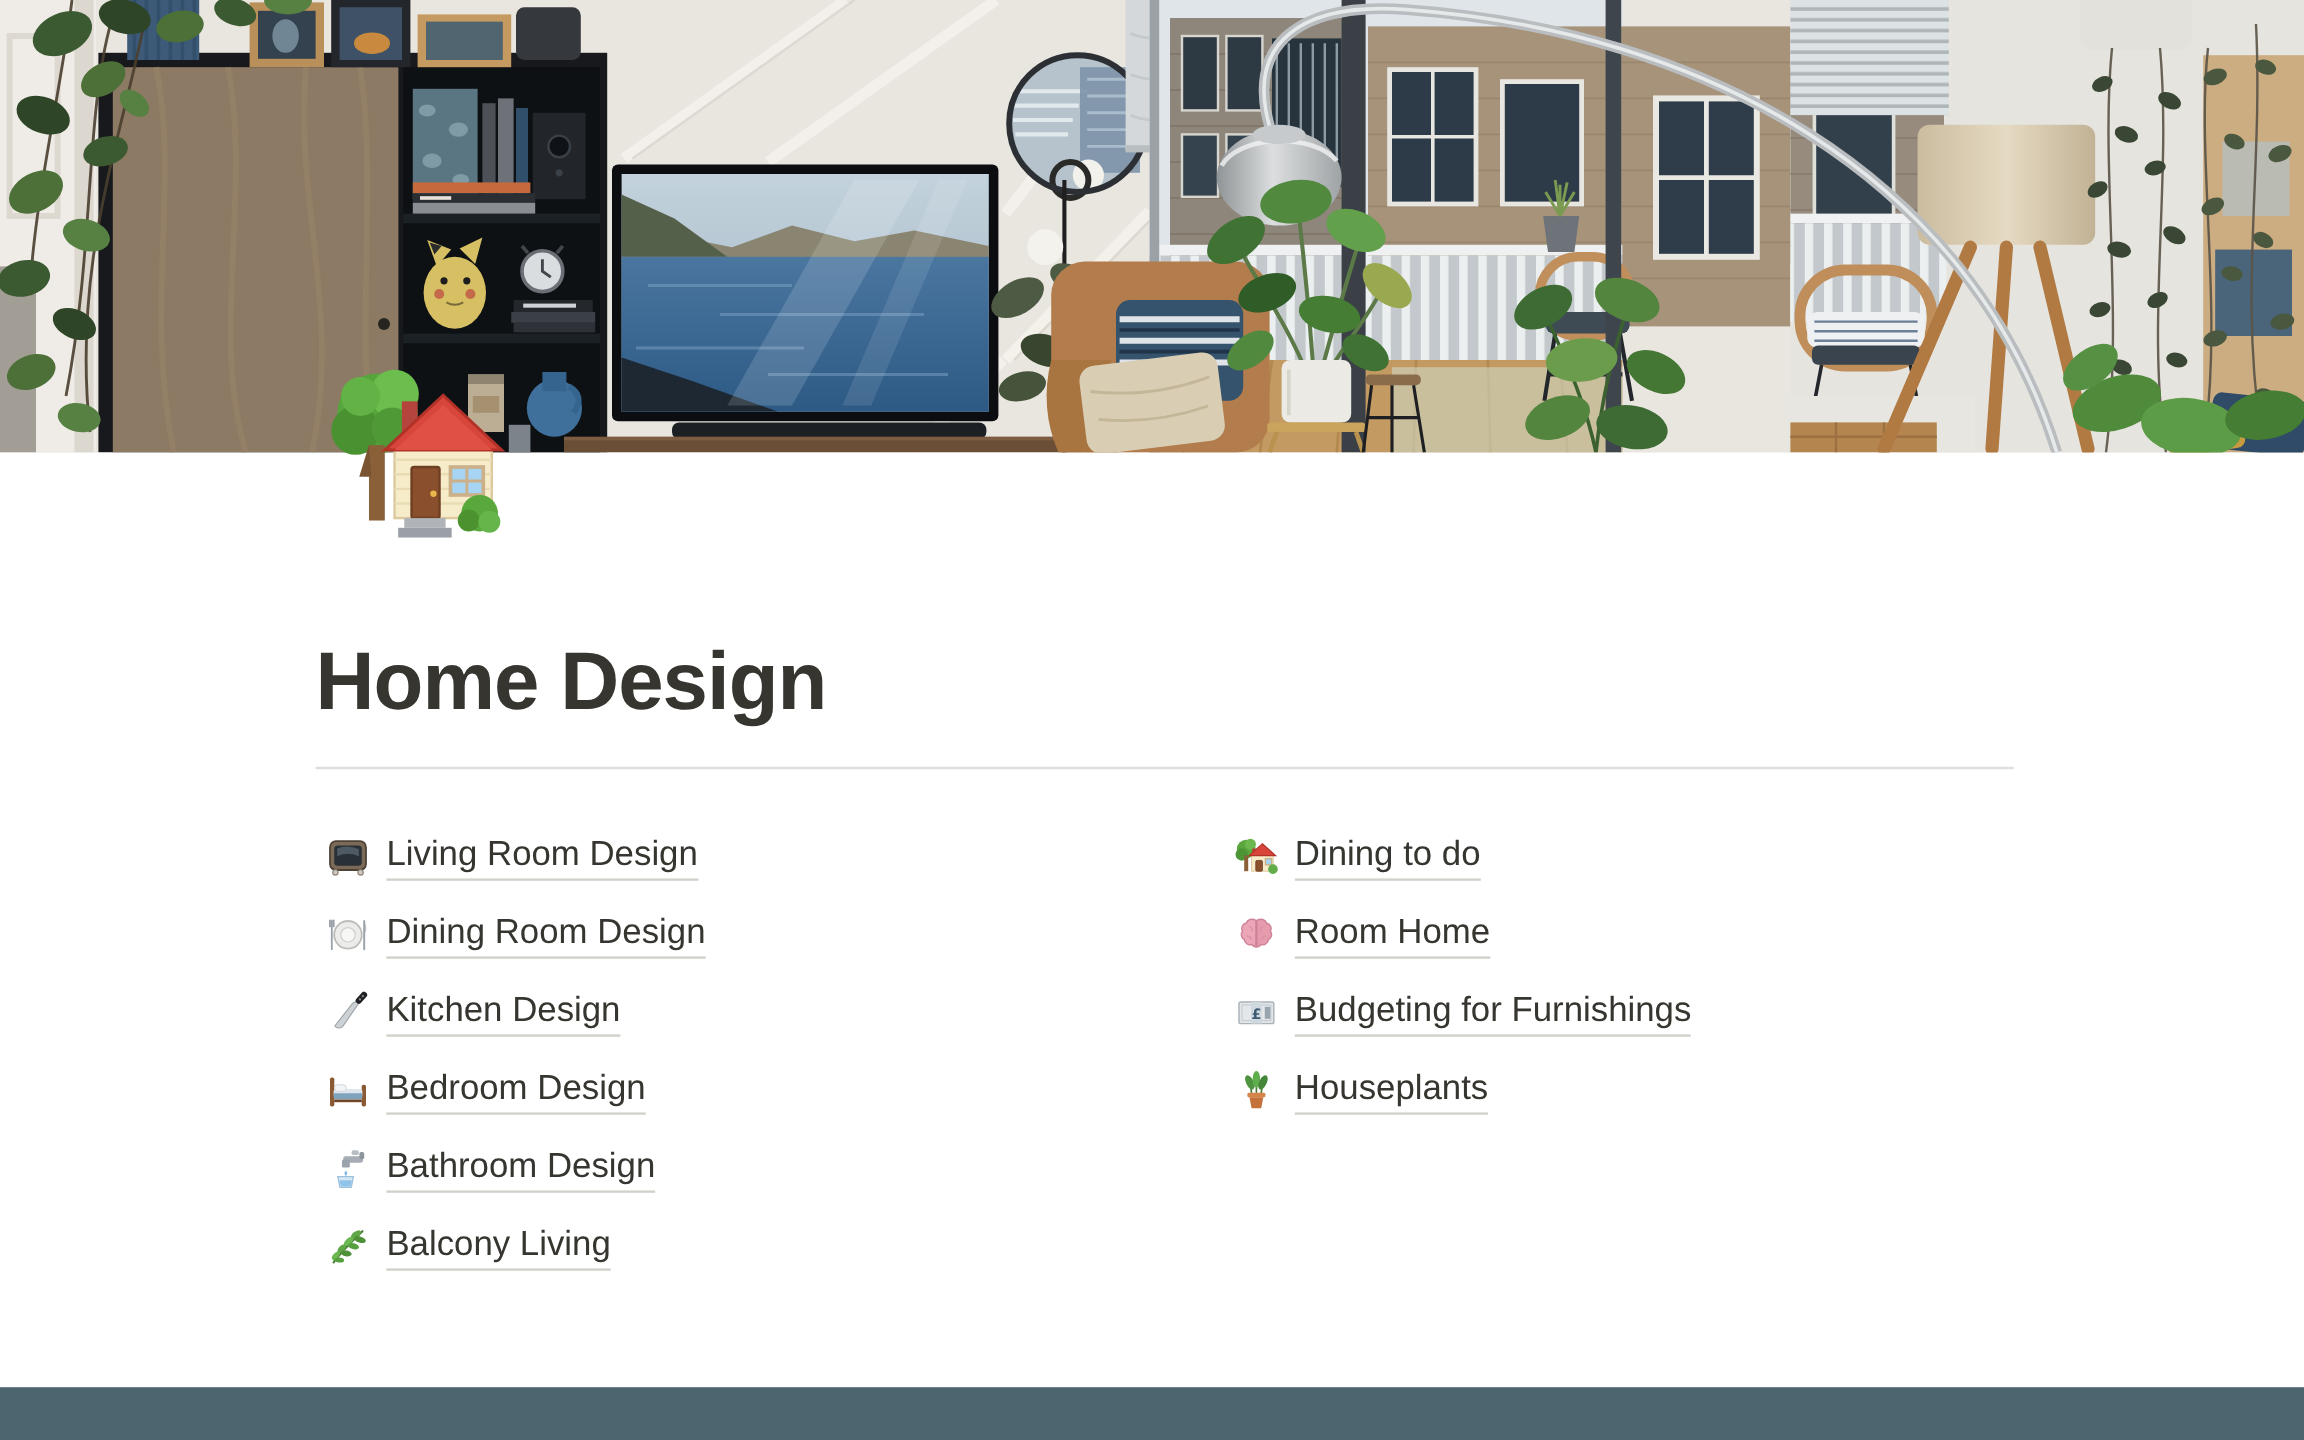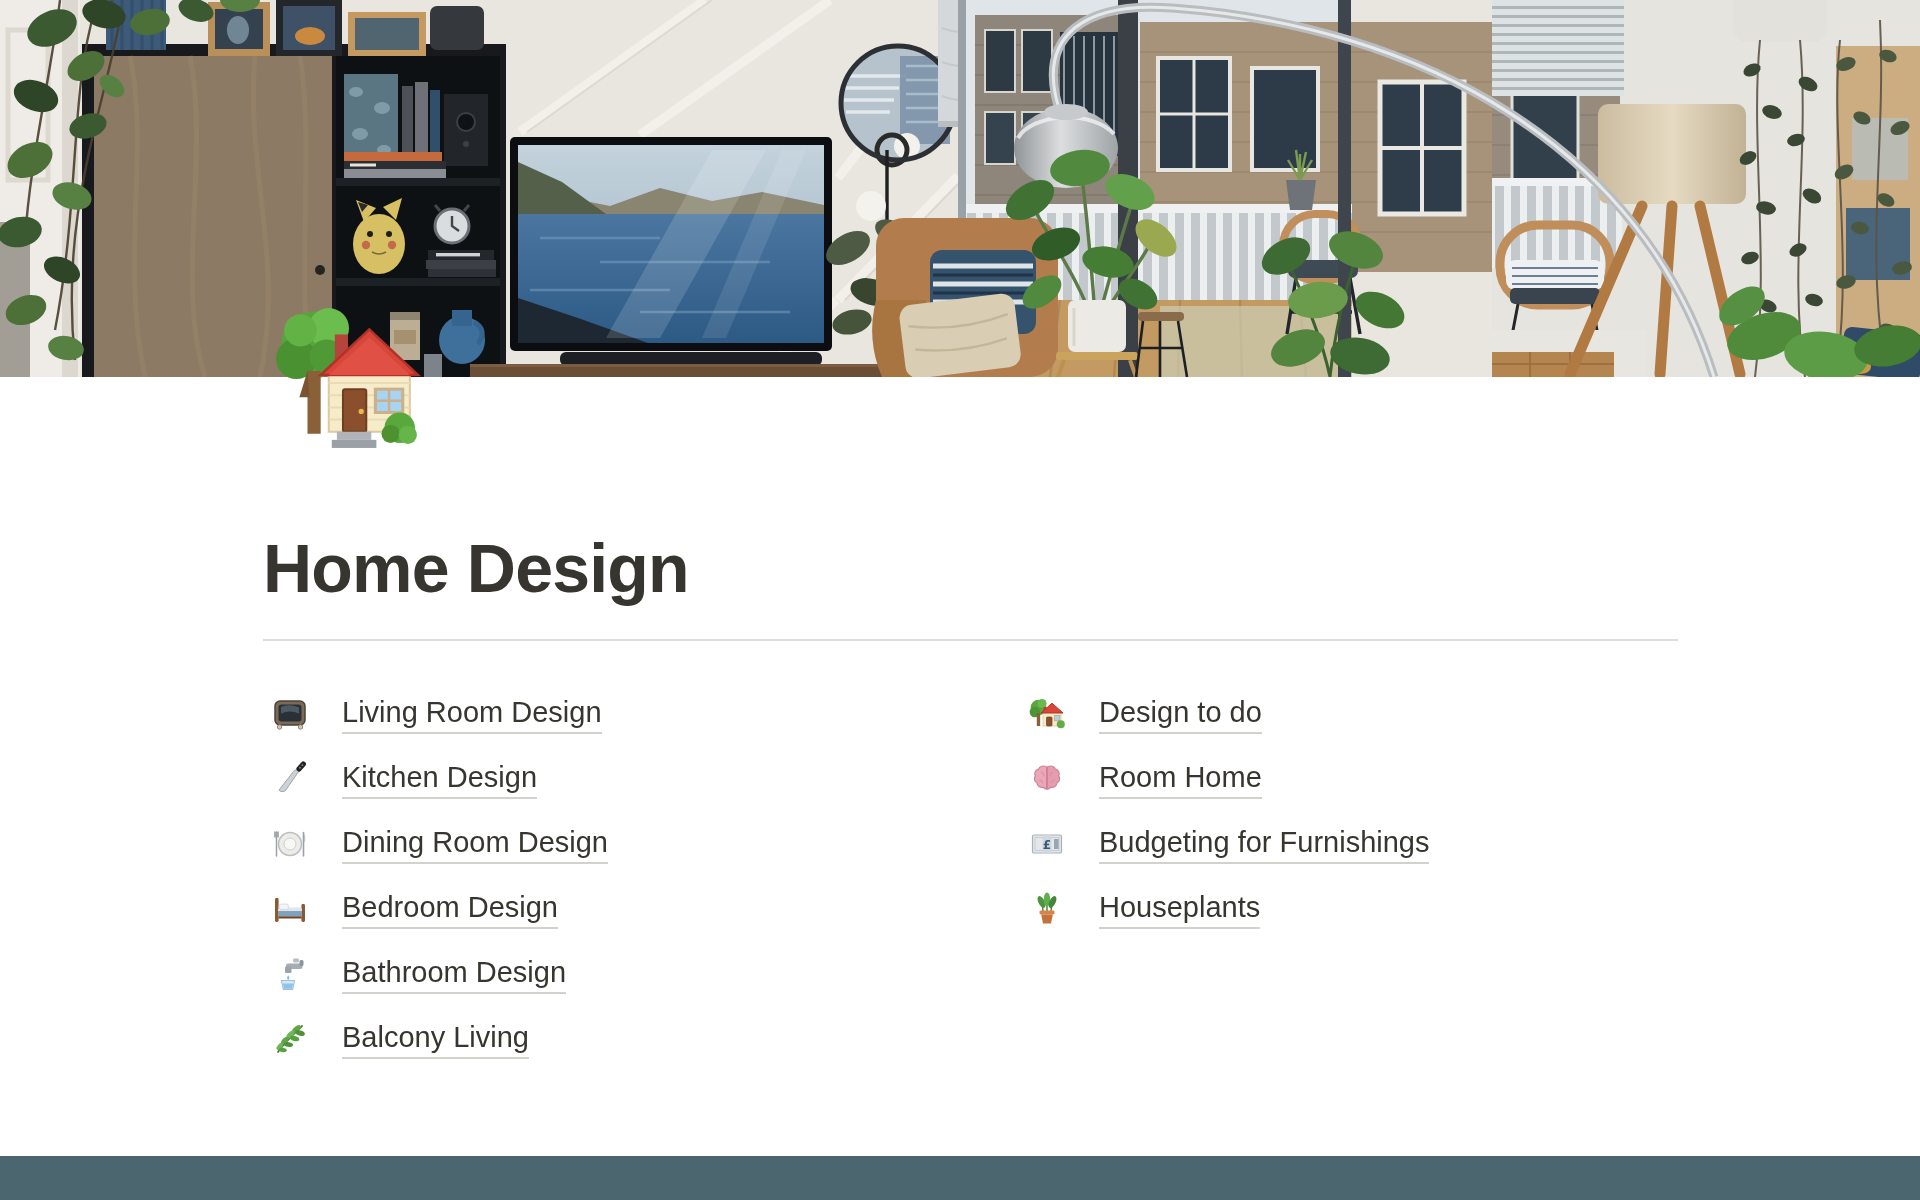--- a/index.html
+++ b/index.html
@@ -18,21 +18,21 @@
   .links{display:flex;margin-top:50px;}
   .col{width:705px;}
   .col.right{margin-left:52px;width:658px;}
   .link-row{
     display:flex;align-items:center;height:46px;margin-bottom:19px;padding-left:9px;
     text-decoration:none;color:#37352f;cursor:pointer;
   }
   .link-icon{width:36px;height:36px;flex:none;margin-right:14px;}
   .link-label{
     font-size:29px;font-weight:500;line-height:1.25;color:#37352f;
-    border-bottom:2px solid #d3d1cb;padding-bottom:2px;white-space:nowrap;margin-left:20px;
+    border-bottom:2px solid #d3d1cb;padding-bottom:2px;white-space:nowrap;
   }
   .bottom-bar{position:absolute;left:0;top:1156px;width:1920px;height:44px;background:#4c666f;}
   .defs-holder{position:absolute;width:0;height:0;overflow:hidden;}
 </style>
 </head>
 <body>
 
 <svg class="defs-holder" aria-hidden="true">
   <defs>
     <symbol id="i-tv" viewBox="0 0 36 36">
@@ -542,32 +542,32 @@
   <div class="links">
     <div class="col">
       <a class="link-row">
         <svg class="link-icon">
             <use href="#i-tv"></use>
           </svg>
         <span class="link-label">Living Room Design</span>
       </a>
       <a class="link-row">
         <svg class="link-icon">
+            <use href="#i-dining"></use>
+          </svg>
+        <span class="link-label">Dining Room Design</span>
+      </a>
+      <a class="link-row">
+        <svg class="link-icon">
             <use href="#i-knife"></use>
           </svg>
         <span class="link-label">Kitchen Design</span>
       </a>
       <a class="link-row">
         <svg class="link-icon">
-            <use href="#i-dining"></use>
-          </svg>
-        <span class="link-label">Dining Room Design</span>
-      </a>
-      <a class="link-row">
-        <svg class="link-icon">
             <use href="#i-bed"></use>
           </svg>
         <span class="link-label">Bedroom Design</span>
       </a>
       <a class="link-row">
         <svg class="link-icon">
             <use href="#i-water"></use>
           </svg>
         <span class="link-label">Bathroom Design</span>
       </a>
@@ -577,21 +577,21 @@
           </svg>
         <span class="link-label">Balcony Living</span>
       </a>
     </div>
 
     <div class="col right">
       <a class="link-row">
         <svg class="link-icon">
             <use href="#i-house"></use>
           </svg>
-        <span class="link-label">Design to do</span>
+        <span class="link-label">Dining to do</span>
       </a>
       <a class="link-row">
         <svg class="link-icon">
             <use href="#i-brain"></use>
           </svg>
         <span class="link-label">Room Home</span>
       </a>
       <a class="link-row">
         <svg class="link-icon">
             <use href="#i-note"></use>

